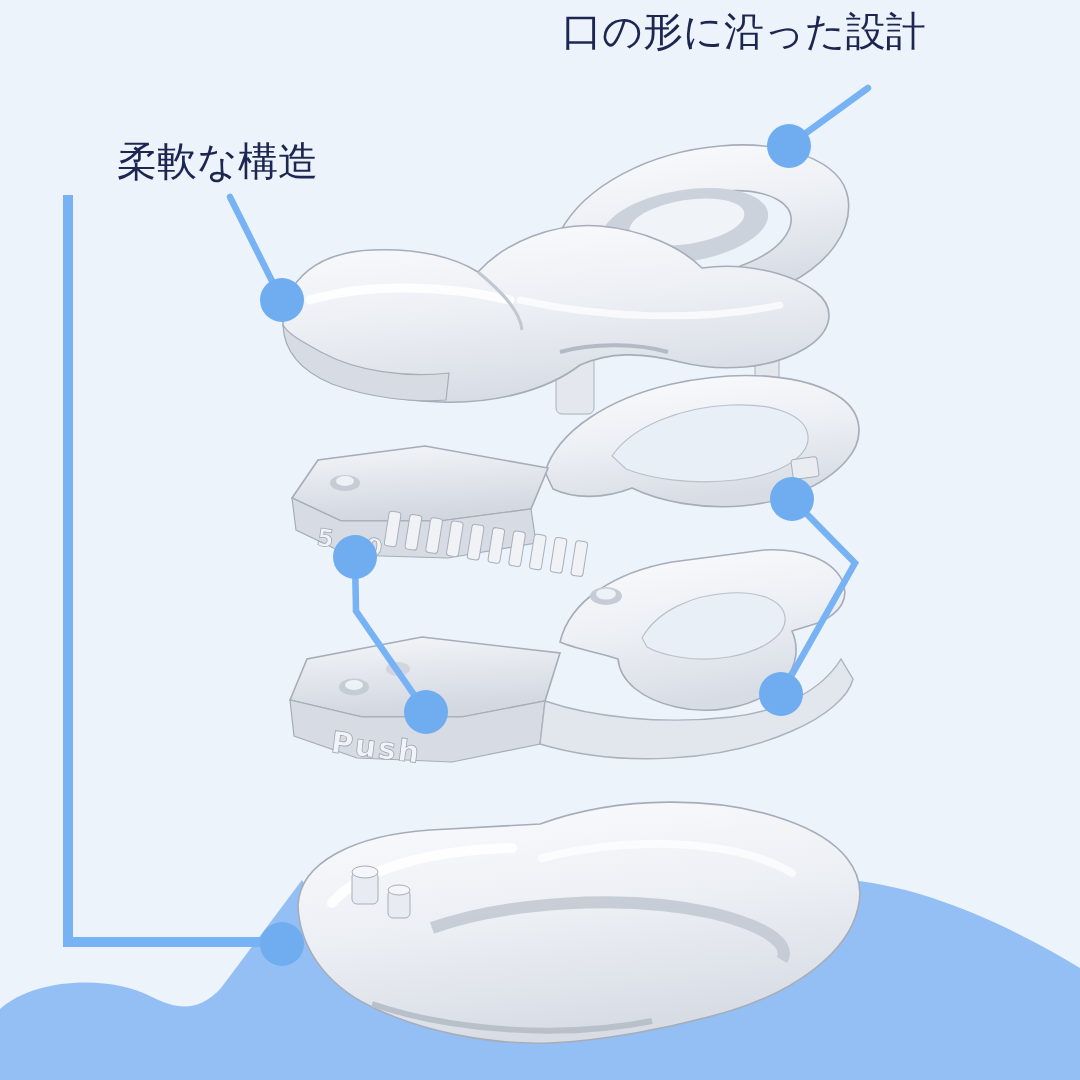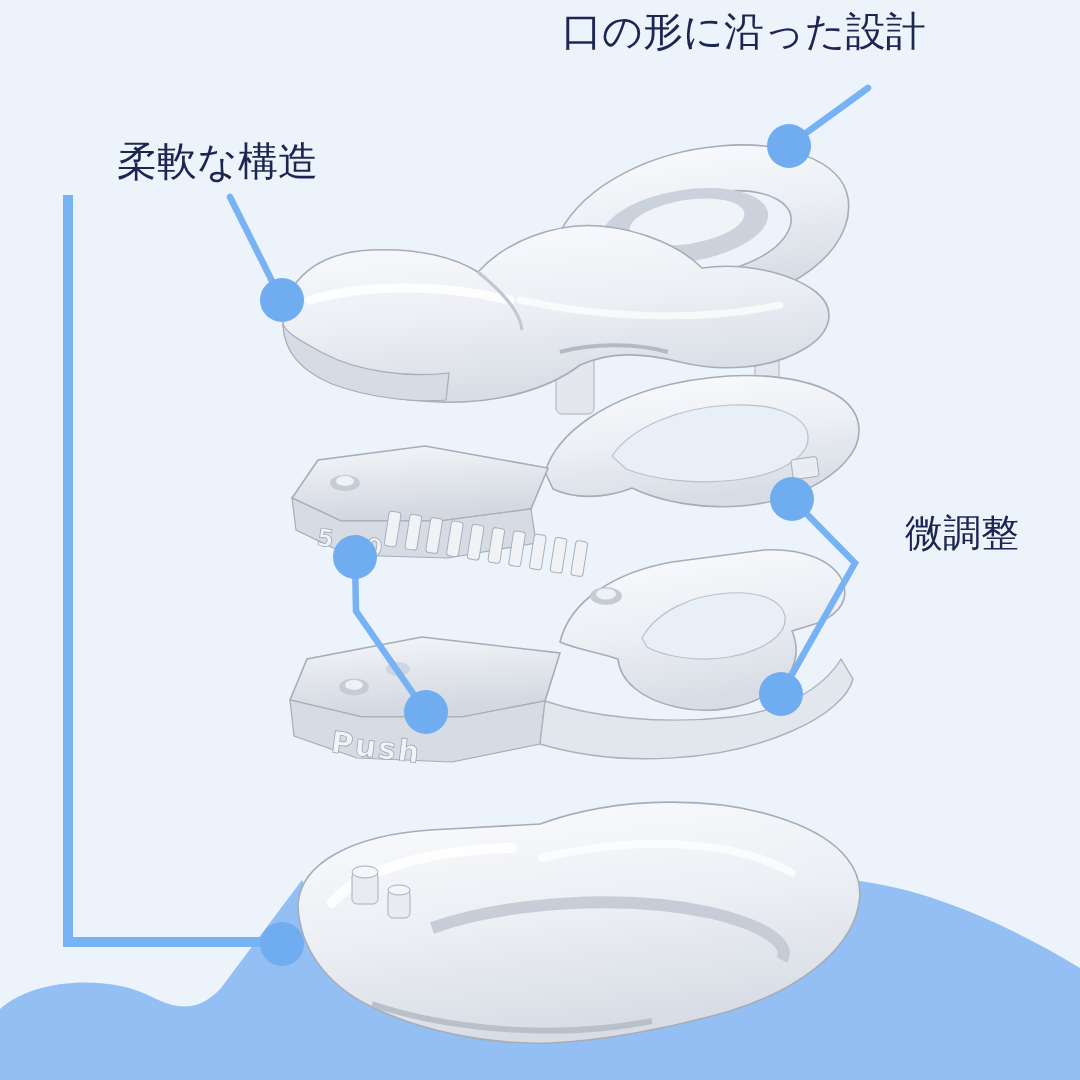--- a/index.html
+++ b/index.html
@@ -149,14 +149,13 @@
       <g>
         <polyline class="leader" points="792,499 855,563 781,694"></polyline>
         <circle class="dot" cx="792" cy="499" r="22"></circle>
         <circle class="dot" cx="781" cy="694" r="22"></circle>
       </g>
     </g>
   </svg>
 
   <div class="label l-tr">口の形に沿った設計</div>
   <div class="label l-tl">柔軟な構造</div>
-  <div class="label l-mr">微調整</div>
 </div>
 
 </body></html>

